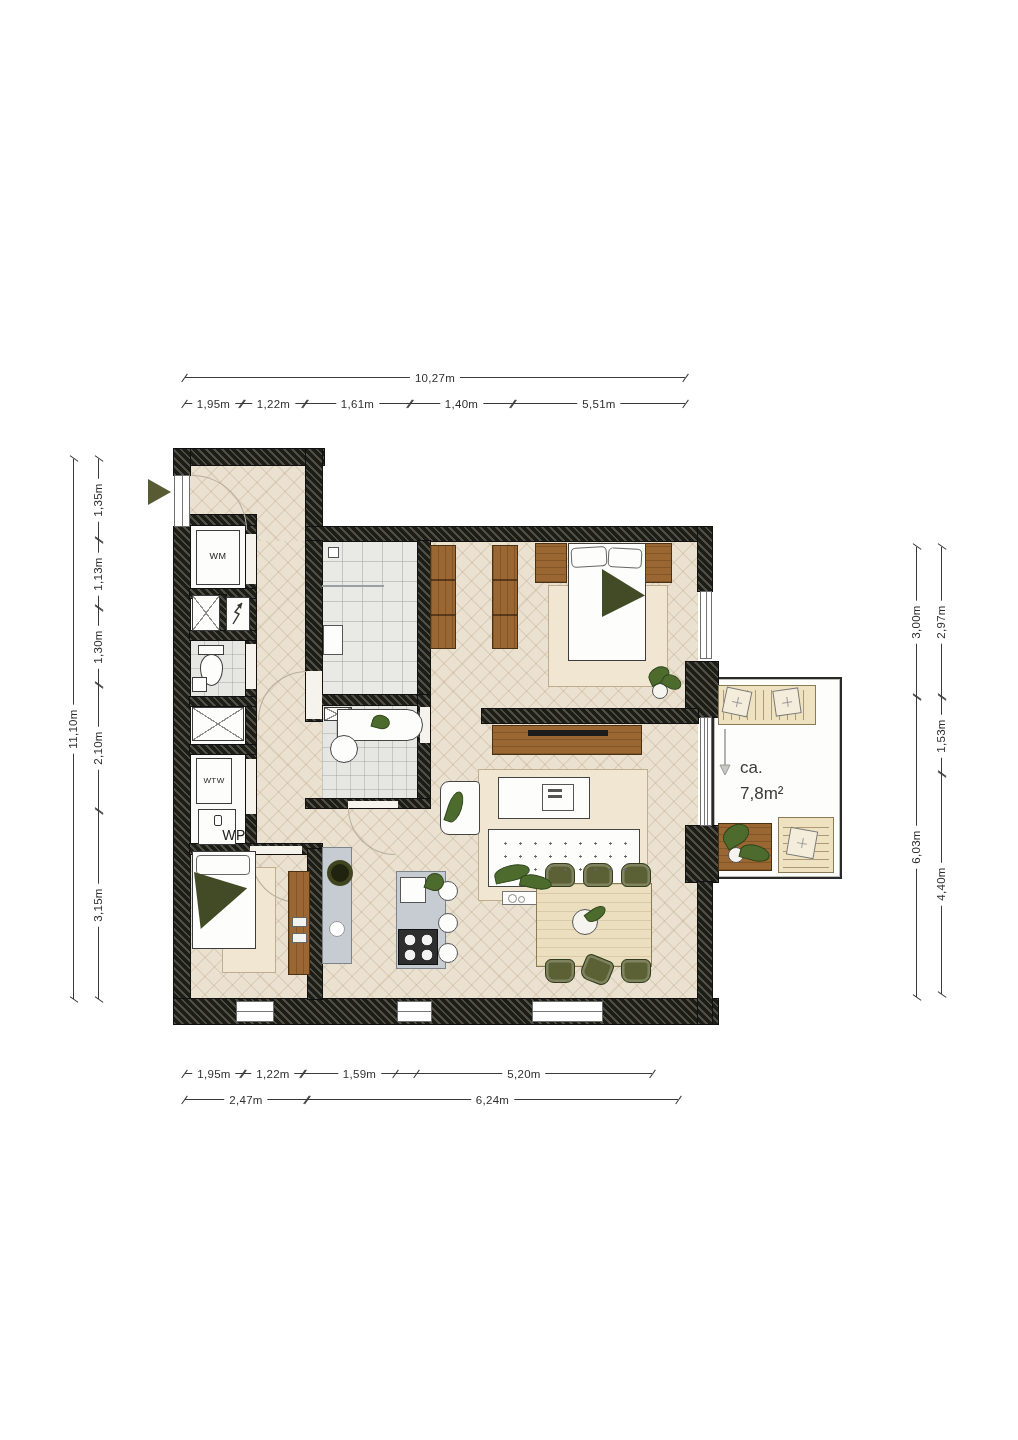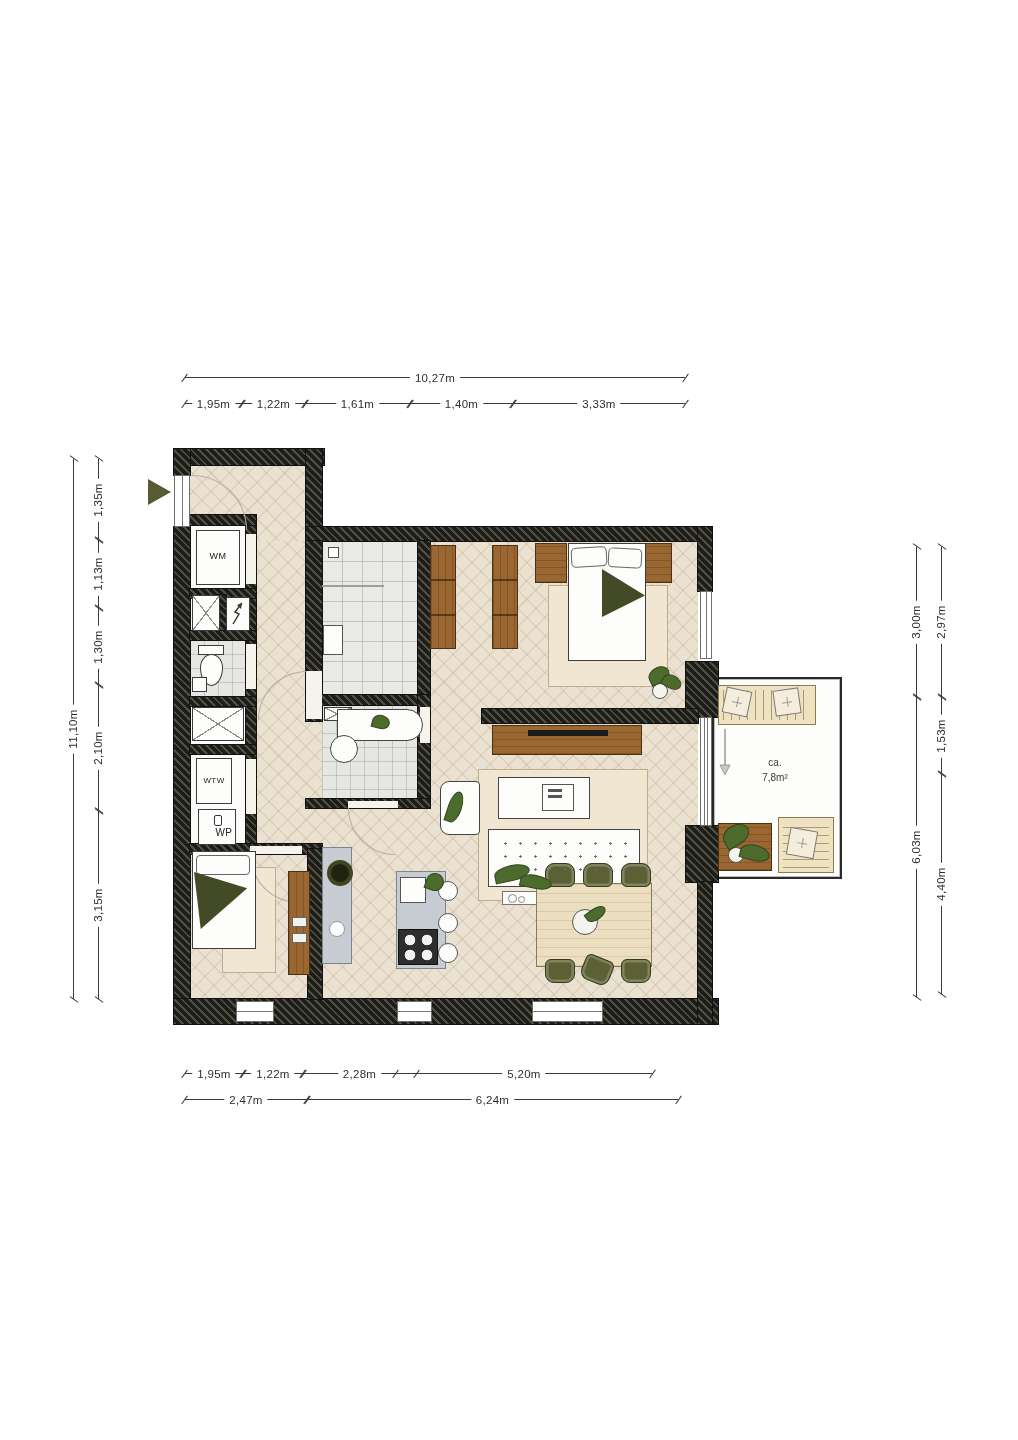--- a/index.html
+++ b/index.html
@@ -53,21 +53,21 @@
   .dim-h::before,.dim-h::after{content:"";position:absolute;top:-5px;width:1.2px;height:10px;background:#3a3a3a;transform:rotate(35deg);}
   .dim-h::before{left:-1px;} .dim-h::after{right:-1px;}
   .dim-v{position:absolute;border-left:1.2px solid #3a3a3a;z-index:8;}
   .dim-v::before,.dim-v::after{content:"";position:absolute;left:-5px;width:10px;height:1.2px;background:#3a3a3a;transform:rotate(35deg);}
   .dim-v::before{top:-1px;} .dim-v::after{bottom:-1px;}
   .dim-h .dimlabel{position:absolute;left:50%;top:0;transform:translate(-50%,-52%);background:#fff;padding:0 5px;
     font-size:11.5px;letter-spacing:.3px;white-space:nowrap;}
   .dim-v .dimlabel{position:absolute;top:50%;left:0;transform:translate(-52%,-50%) rotate(-90deg);background:#fff;padding:0 5px;
     font-size:11.5px;letter-spacing:.3px;white-space:nowrap;}
   .roomtext{position:absolute;z-index:7;font-size:9px;letter-spacing:.4px;color:#222;text-align:center;}
-  .balcony-label{position:absolute;z-index:7;font-size:10px;color:#3a3a3a;text-align:center;line-height:1.5;}
+  .balcony-label{position:absolute;z-index:7;font-size:17px;color:#3a3a3a;line-height:1.5;}
 </style>
 </head>
 <body>
 
 <div id="canvas">
 
   <div class="dim-h" style="left:185px;top:348px;width:500px">
       <span class="dimlabel">10,27m</span>
     </div>
   <div class="dim-h" style="left:185px;top:374px;width:57px">
@@ -76,21 +76,21 @@
   <div class="dim-h" style="left:242px;top:374px;width:63px">
       <span class="dimlabel">1,22m</span>
     </div>
   <div class="dim-h" style="left:305px;top:374px;width:105px">
       <span class="dimlabel">1,61m</span>
     </div>
   <div class="dim-h" style="left:410px;top:374px;width:103px">
       <span class="dimlabel">1,40m</span>
     </div>
   <div class="dim-h" style="left:513px;top:374px;width:172px">
-      <span class="dimlabel">3,33m</span>
+      <span class="dimlabel">5,51m</span>
     </div>
 
   <div class="dim-v" style="left:73px;top:430px;height:540px">
       <span class="dimlabel">11,10m</span>
     </div>
   <div class="dim-v" style="left:98px;top:430px;height:81px">
       <span class="dimlabel">1,35m</span>
     </div>
   <div class="dim-v" style="left:98px;top:511px;height:68px">
       <span class="dimlabel">1,13m</span>
@@ -121,21 +121,21 @@
       <span class="dimlabel">4,40m</span>
     </div>
 
   <div class="dim-h" style="left:185px;top:1044px;width:58px">
       <span class="dimlabel">1,95m</span>
     </div>
   <div class="dim-h" style="left:243px;top:1044px;width:60px">
       <span class="dimlabel">1,22m</span>
     </div>
   <div class="dim-h" style="left:303px;top:1044px;width:113px">
-      <span class="dimlabel">2,28m</span>
+      <span class="dimlabel">1,59m</span>
     </div>
   <div class="dim-h" style="left:396px;top:1044px;width:256px">
       <span class="dimlabel">5,20m</span>
     </div>
   <div class="dim-h" style="left:185px;top:1070px;width:122px">
       <span class="dimlabel">2,47m</span>
     </div>
   <div class="dim-h" style="left:307px;top:1070px;width:371px">
       <span class="dimlabel">6,24m</span>
     </div>
@@ -218,21 +218,21 @@
     <polygon points="12,3 7,5 11,9" fill="#333"></polygon>
   </svg>
   <div class="whitebox" style="left:198px;top:616px;width:26px;height:10px"></div>
   <div class="whitebox" style="left:200px;top:625px;width:23px;height:32px;border-radius:50% 50% 50% 50%/42% 42% 58% 58%"></div>
   <div class="whitebox" style="left:192px;top:648px;width:15px;height:15px"></div>
   <div class="xbox" style="left:192px;top:678px;width:52px;height:34px"></div>
   <div class="whitebox" style="left:196px;top:729px;width:36px;height:46px"></div>
   <div class="roomtext" style="left:192px;top:747px;width:44px;font-size:8px">WTW</div>
   <div class="whitebox" style="left:198px;top:780px;width:38px;height:36px"></div>
   <div class="tline" style="left:214px;top:786px;width:6px;height:9px;background:#fff;border:1.2px solid #333;border-radius:2px"></div>
-  <div class="roomtext" style="left:202px;top:798px;width:44px;font-size:10px">WP</div>
+  <div class="roomtext" style="left:212px;top:798px;width:44px;font-size:14px">WP</div>
 
   <div class="whitebox" style="left:192px;top:822px;width:64px;height:98px"></div>
   <div class="whitebox" style="left:196px;top:826px;width:54px;height:20px;border-radius:4px;border-color:#666"></div>
   <div style="position:absolute;left:194px;top:840px;width:56px;height:60px;background:#434a26;clip-path:polygon(0 5%,95% 32%,12% 100%);z-index:6"></div>
   <div class="wood" style="left:288px;top:842px;width:22px;height:104px"></div>
   <div class="tline" style="left:292px;top:888px;width:13px;height:8px;background:#f2f2ef;border:1px solid #666"></div>
   <div class="tline" style="left:292px;top:904px;width:13px;height:8px;background:#f2f2ef;border:1px solid #666"></div>
 
   <div class="gray" style="left:322px;top:818px;width:30px;height:117px"></div>
   <div style="position:absolute;left:327px;top:831px;width:18px;height:18px;border-radius:50%;border:4px solid #41451f;background:#20230f;z-index:6"></div>

